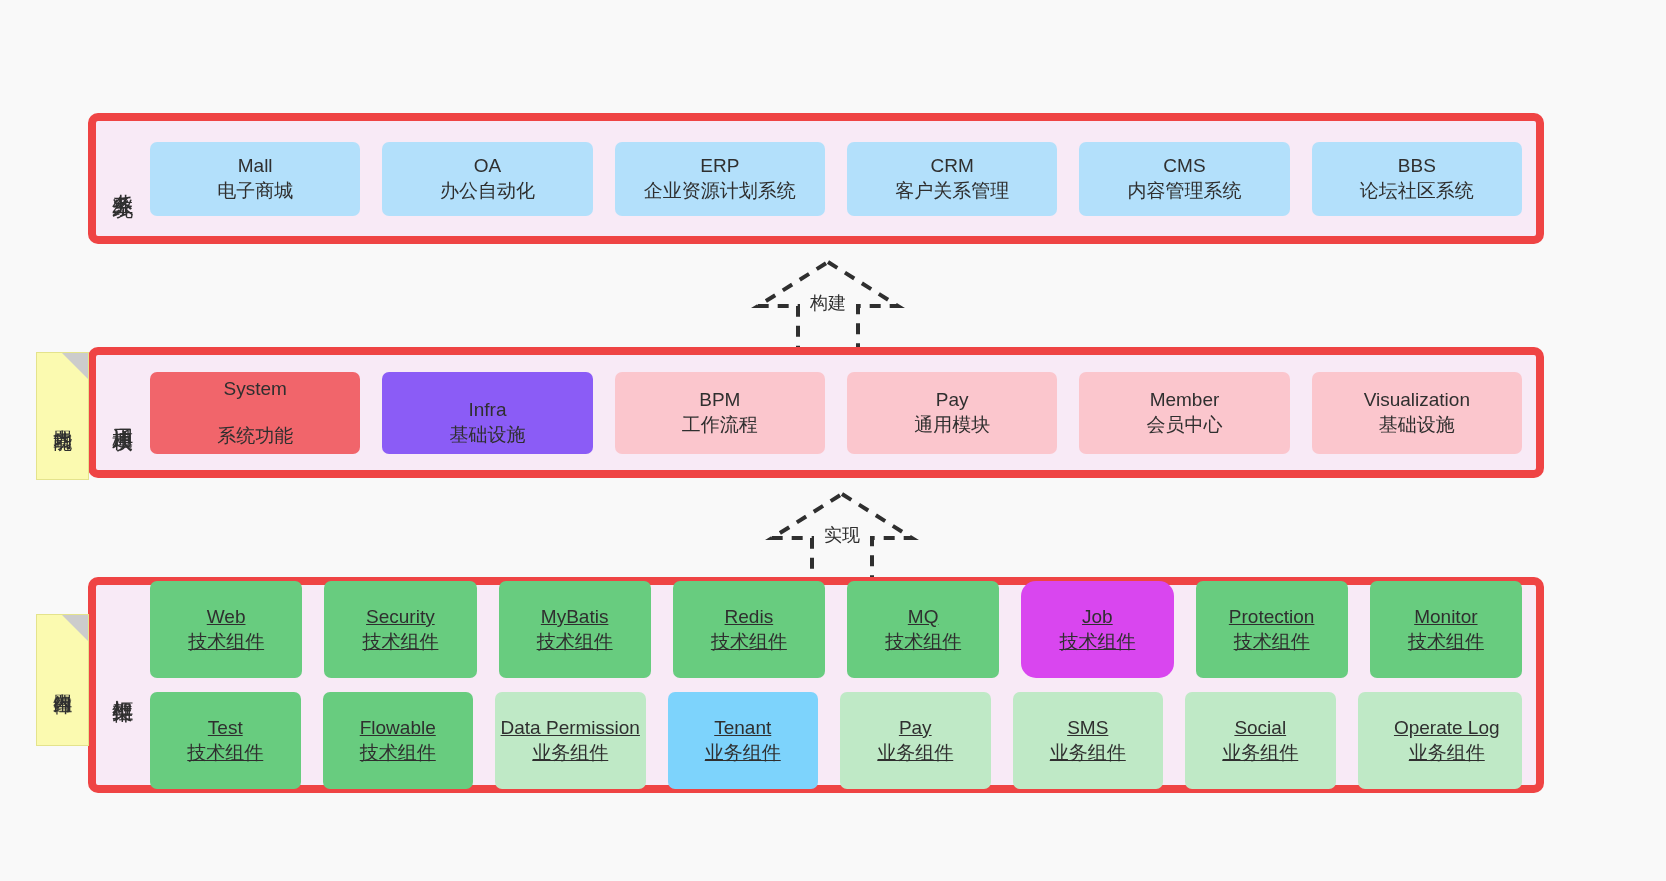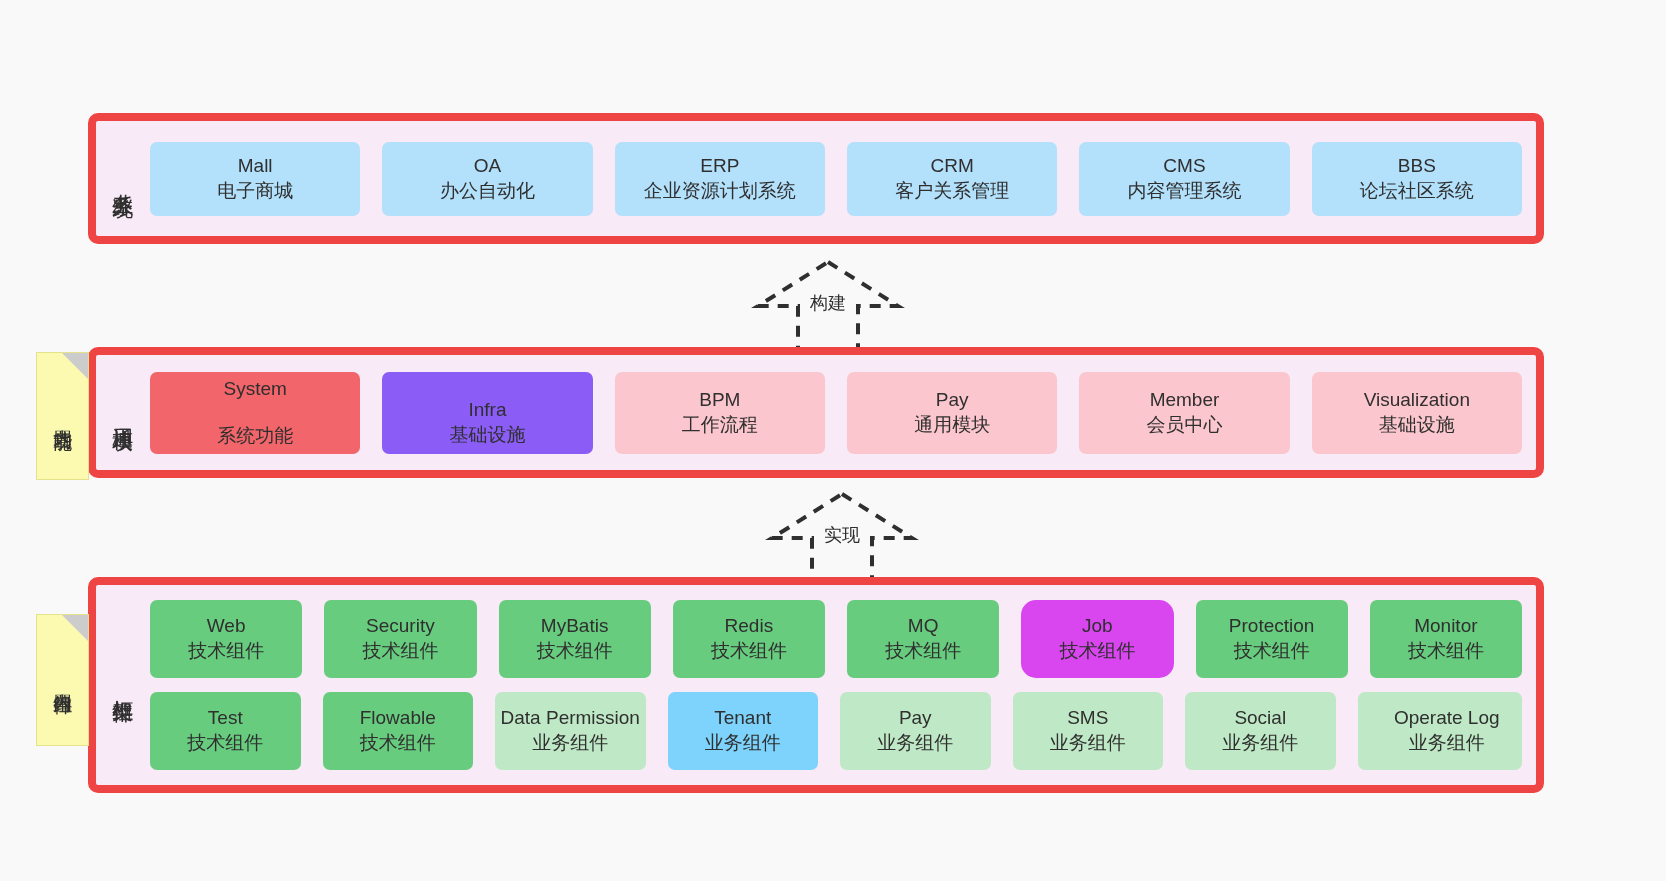--- a/index.html
+++ b/index.html
@@ -82,21 +82,21 @@
   
   #layer-business { left: 88px; top: 113px; width: 1456px; height: 131px; }
   #layer-business .card { height: 74px; background: #b3e0fb; }
 
   
   #layer-common { left: 88px; top: 347px; width: 1456px; height: 131px; }
   #layer-common .card { height: 82px; }
 
   
   #layer-framework { left: 88px; top: 577px; width: 1456px; height: 216px; }
-  #layer-framework .card { height: 78px; }
+  #layer-framework .card { height: 97px; text-decoration: underline; }
 
   
   .note {
     position: absolute;
     background: #fbfab0;
     border: 1px solid #e4e38c;
     box-sizing: border-box;
     display: flex;
     align-items: center;
     justify-content: center;

